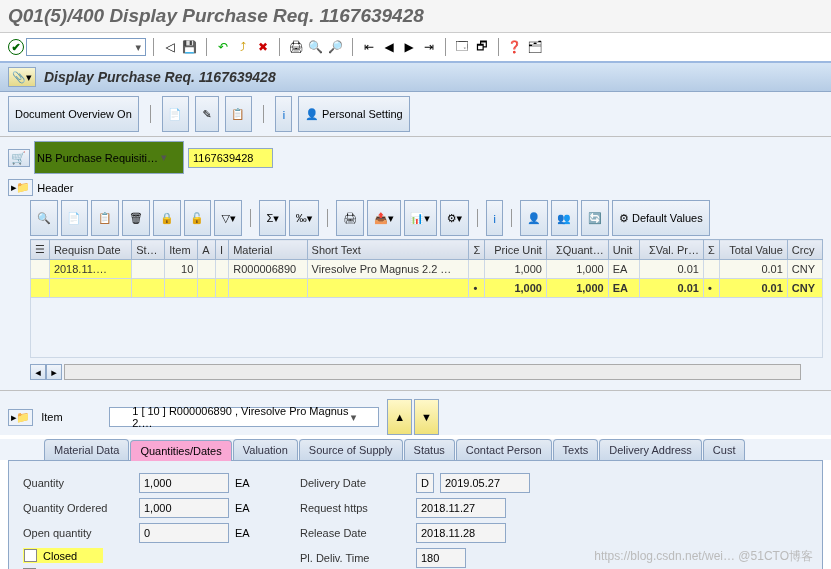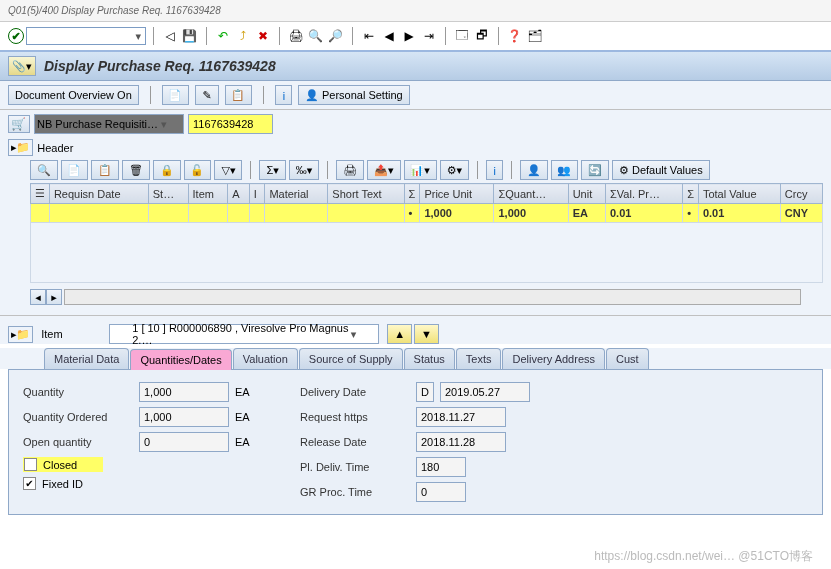--- a/index.html
+++ b/index.html
@@ -1,41 +1,41 @@
 <!DOCTYPE html>
 <html><head>
 <meta charset="utf-8">
 <style>
 *{box-sizing:border-box;margin:0;padding:0;font-family:Tahoma,Verdana,sans-serif;font-size:11px}
 body{background:#fff;width:831px;height:569px;overflow:hidden}
-.window-title{background:#f5f5f5;border-bottom:1px solid #ccc;padding:5px 8px;color:#666;font-style:italic;font-weight:normal;font-size:10px}
+.window-title{background:#f5f5f5;border-bottom:1px solid #ccc;padding:5px 8px;color:#666;font-style:italic;font-weight:bold;font-size:19px}
 .main-toolbar{padding:5px 8px;display:flex;align-items:center;gap:2px;border-bottom:2px solid #9cb8e0}
 .check-icon{width:16px;height:16px;border-radius:50%;border:1px solid #060;display:inline-flex;align-items:center;justify-content:center;color:#060;font-weight:bold}
 .combo{border:1px solid #7c9cc4;background:#fff;width:120px;height:18px;display:inline-flex;align-items:center}
 .combo::after{content:"▾";margin-left:auto;padding:0 4px;color:#555}
 .sep{width:1px;height:18px;background:#999;margin:0 5px}
 .ticon{width:18px;height:18px;display:inline-flex;align-items:center;justify-content:center;font-size:12px;cursor:pointer}
 .page-header{background:linear-gradient(#d6e5f5,#b6cce5);border-bottom:1px solid #8fa8c8;padding:4px 8px;display:flex;align-items:center;gap:8px}
 .page-header .title{font-style:italic;font-weight:bold;font-size:14px;color:#333}
 .hdropicon{width:28px;height:20px;border:1px solid #8fa8c8;background:linear-gradient(#f8f6d4,#e5d98a);display:inline-flex;align-items:center;justify-content:center}
 .subtoolbar{background:#eef3fa;border-bottom:1px solid #c0c0c0;padding:4px 8px;display:flex;align-items:center;gap:6px}
-.btn{border:1px solid #8fa8c8;background:linear-gradient(#f0f4fa,#d6e2ef);padding:2px 6px;cursor:pointer;display:inline-flex;align-items:center;gap:3px;height:20px}
+.btn{border:1px solid #8fa8c8;background:linear-gradient(#f0f4fa,#d6e2ef);padding:2px 6px;cursor:pointer;display:inline-flex;align-items:center;gap:3px;height:36px}
 .req-bar{background:#eef3fa;padding:4px 8px;display:flex;align-items:center;gap:4px}
-.dd-small{border:1px solid #8fa8c8;background:#737373;height:20px;display:inline-flex;align-items:center;padding:0 2px}
+.dd-small{border:1px solid #8fa8c8;background:#4d7c0f;height:33px;display:inline-flex;align-items:center;padding:0 2px}
 .dd-small::after{content:"▾";padding:0 3px;color:#555}
 .fld{border:1px solid #8fa8c8;background:#f4f4f4;padding:2px 4px;height:20px;display:inline-flex;align-items:center}
 .hl-yellow{background:#ffff66!important}
 .header-line{background:#eef3fa;padding:1px 8px;display:flex;align-items:center;gap:4px}
 .tree-icon{border:1px solid #8fa8c8;padding:0 2px;height:17px;display:inline-flex;align-items:center}
 .grid-toolbar{background:#eef3fa;padding:3px 30px;display:flex;align-items:center;gap:3px}
 .grid-wrap{background:#eef3fa;padding:0 8px 0 30px}
 .grid{width:100%;border-collapse:collapse;background:#fff}
 .grid th{background:linear-gradient(#e8edf5,#d4dce8);border:1px solid #9fb5d0;padding:3px 4px;font-weight:normal;text-align:left;color:#333;white-space:nowrap}
 .grid td{border:1px solid #cdd8e6;padding:3px 4px;background:#f9f9ee;color:#333;white-space:nowrap}
-.grid .r-align{}
+.grid .r-align{text-align:right}
 .grid .totalrow td{background:#ffff66;font-weight:bold}
 .grid-blank{background:#eef3fa;height:60px;border:1px solid #cdd8e6;border-top:none}
 .scroll-row{padding:6px 30px 10px;background:#eef3fa;display:flex;align-items:center;border-bottom:1px solid #c0c0c0}
 .scroll-left,.scroll-right{border:1px solid #8fa8c8;background:linear-gradient(#f0f4fa,#d6e2ef);width:16px;height:16px;display:inline-flex;align-items:center;justify-content:center}
 .scrollbar-track{flex:1;height:16px;border:1px solid #aaa;background:#ececec;margin-left:2px}
 .item-bar{background:#eef3fa;padding:8px 8px 0;display:flex;align-items:center;gap:8px}
 .item-select{border:1px solid #8fa8c8;background:#fff;padding:2px 22px;width:270px;height:20px;display:inline-flex;align-items:center}
 .item-select::after{content:"▾";margin-left:auto;color:#555}
 .spin-btns{display:flex;gap:2px}
 .tabstrip{background:#eef3fa;padding:0 8px 0 44px;display:flex;gap:1px;margin-top:4px}
@@ -160,20 +160,38 @@
   <th class="r-align">Price Unit</th>
   <th class="r-align">ΣQuant…</th>
   <th>Unit</th>
   <th class="r-align">ΣVal. Pr…</th>
   <th style="width:12px">Σ</th>
   <th class="r-align">Total Value</th>
   <th>Crcy</th>
 </tr>
       </thead>
 <tbody>
+<tr>
+  <td></td>
+  <td class="hl-yellow">2018.11.…</td>
+  <td></td>
+  <td class="r-align">10</td>
+  <td></td>
+  <td></td>
+  <td>R000006890</td>
+  <td>Viresolve Pro Magnus 2.2 …</td>
+  <td></td>
+  <td class="r-align">1,000</td>
+  <td class="r-align">1,000</td>
+  <td>EA</td>
+  <td class="r-align">0.01</td>
+  <td></td>
+  <td class="r-align">0.01</td>
+  <td>CNY</td>
+</tr>
 <tr class="totalrow">
   <td></td>
           <td></td>
           <td></td>
           <td></td>
           <td></td>
           <td></td>
           <td></td>
           <td></td>
   <td>•</td>
@@ -207,20 +225,21 @@
     <span class="btn" style="background:linear-gradient(#fff8c8,#f0e27a)">▼</span>
   </span>
 </div>
 
 <div class="tabstrip">
   <div class="tab">Material Data</div>
   <div class="tab active">Quantities/Dates</div>
   <div class="tab">Valuation</div>
   <div class="tab">Source of Supply</div>
   <div class="tab">Status</div>
+  <div class="tab">Contact Person</div>
   <div class="tab">Texts</div>
   <div class="tab">Delivery Address</div>
   <div class="tab">Cust</div>
 </div>
 
 <div class="tab-panel">
   <div class="form-col">
     <div class="form-row">
       <label>Quantity</label>
       <span class="fval">1,000</span>

